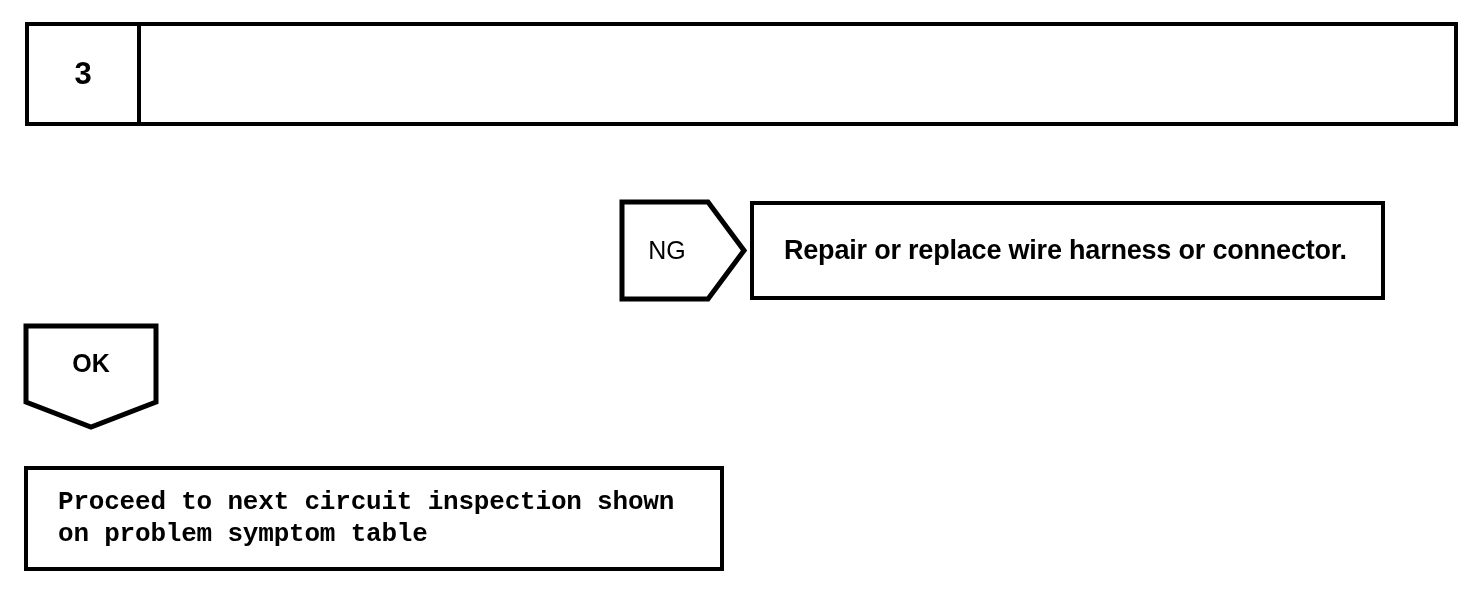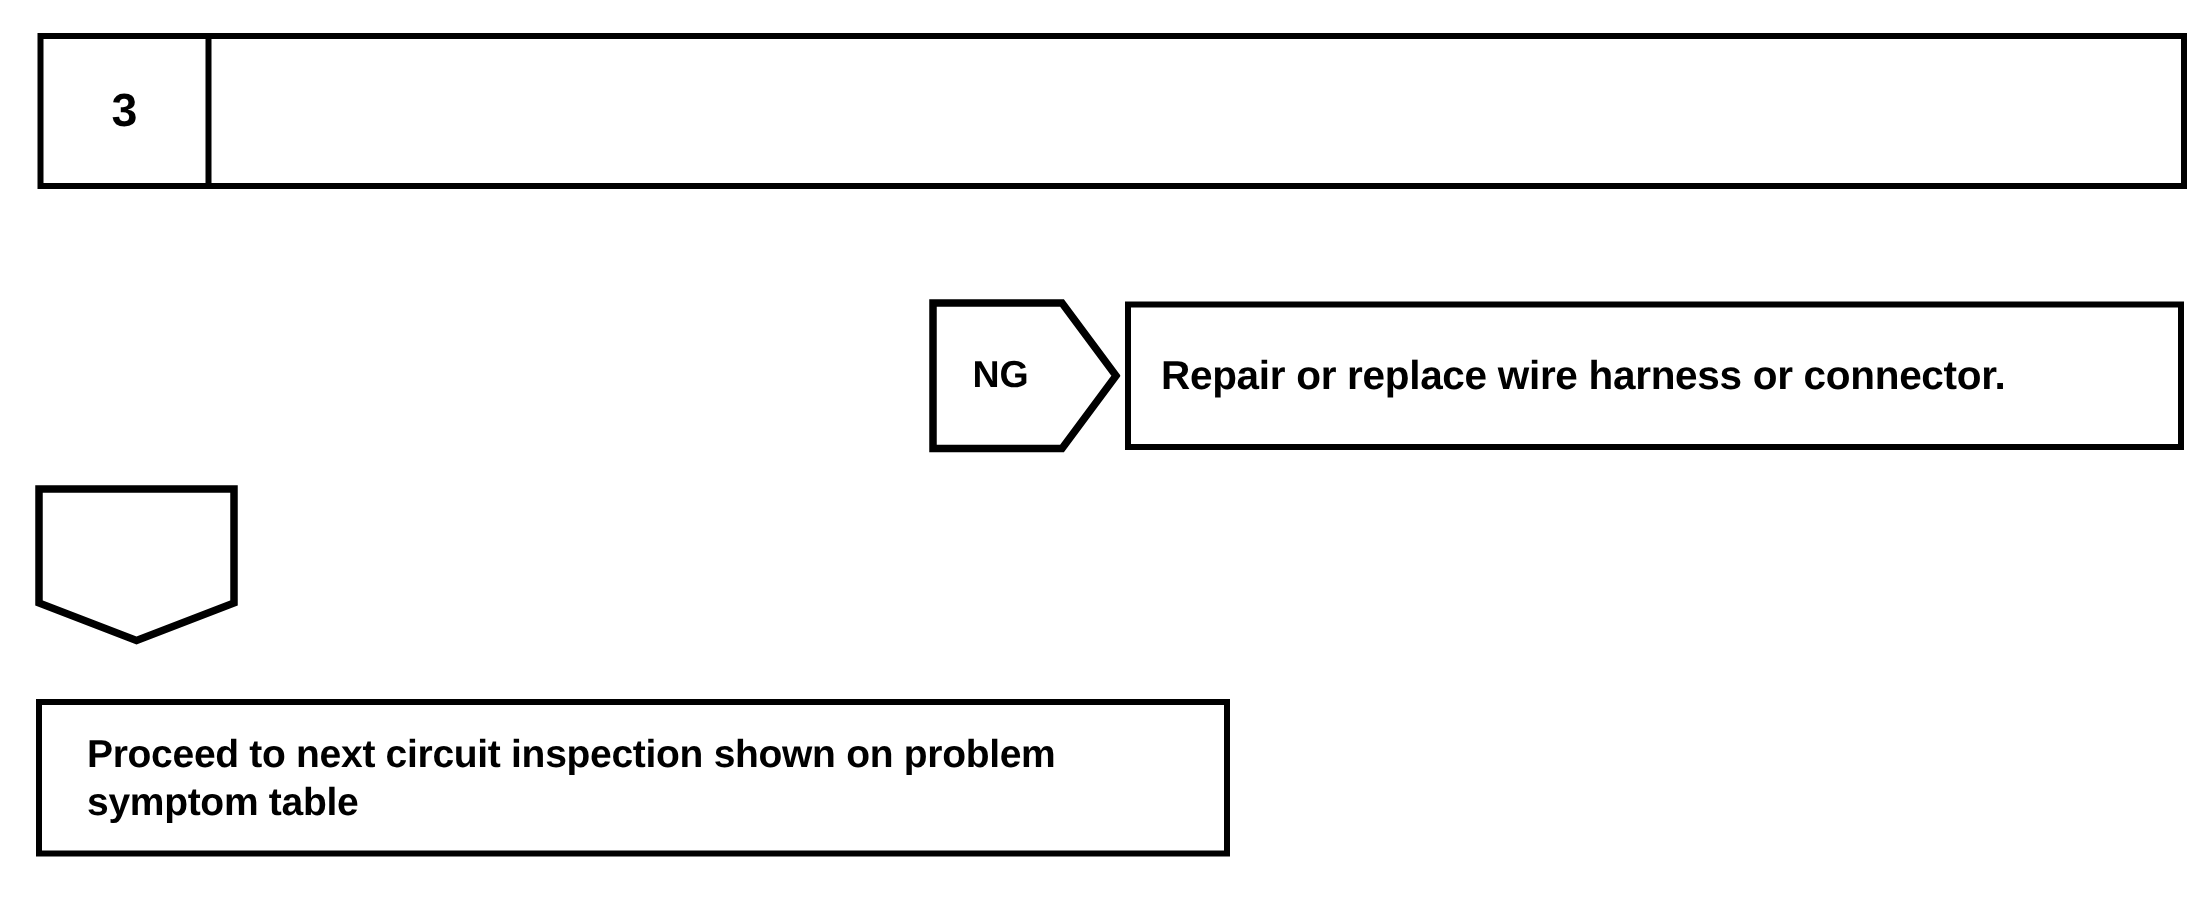--- a/index.html
+++ b/index.html
@@ -73,38 +73,38 @@
   .ng-label {
     position: absolute;
     left: 619px;
     top: 199px;
     width: 96px;
     height: 103px;
     display: flex;
     align-items: center;
     justify-content: center;
     font-size: 25px;
-    font-weight: bold;
+    font-weight: normal;
     color: #000000;
     pointer-events: none;
   }
 
   
   .repair-box {
     position: absolute;
     left: 750px;
     top: 201px;
-    width: 706px;
+    width: 635px;
     height: 99px;
     box-sizing: border-box;
     border: 4px solid #000000;
     background: #ffffff;
     display: flex;
     align-items: center;
-    padding-left: 20px;
+    padding-left: 30px;
   }
   .repair-text {
     font-size: 27px;
     font-weight: bold;
     color: #000000;
     line-height: 1.18;
     letter-spacing: -0.2px;
   }
 
   
@@ -129,28 +129,29 @@
     font-weight: bold;
     color: #000000;
     pointer-events: none;
   }
 
   
   .proceed-box {
     position: absolute;
     left: 24px;
     top: 466px;
-    width: 796px;
+    width: 700px;
     height: 105px;
     box-sizing: border-box;
     border: 4px solid #000000;
     background: #ffffff;
     display: flex;
     align-items: center;
     padding-left: 30px;
+    font-family: Liberation Mono, monospace;
   }
   .proceed-text {
     font-size: 26px;
     font-weight: bold;
     color: #000000;
     line-height: 1.2;
     letter-spacing: -0.2px;
   }
 </style>
 </head>
@@ -175,18 +176,21 @@
 
   <div class="repair-box">
     <span class="repair-text">Repair or replace wire harness or connector.</span>
   </div>
 
   <div class="ok-shape">
     <svg width="136" height="107" viewBox="0 0 136 107" xmlns="http://www.w3.org/2000/svg">
       <polygon points="3,3 133,3 133,79 68,104 3,79" fill="#ffffff" stroke="#000000" stroke-width="5" stroke-linejoin="miter"></polygon>
     </svg>
   </div>
+  <div class="ok-label">
+    <span>OK</span>
+  </div>
 
   <div class="proceed-box">
     <span class="proceed-text">Proceed to next circuit inspection shown on problem symptom table</span>
   </div>
 
 </div>
 
 </body></html>

